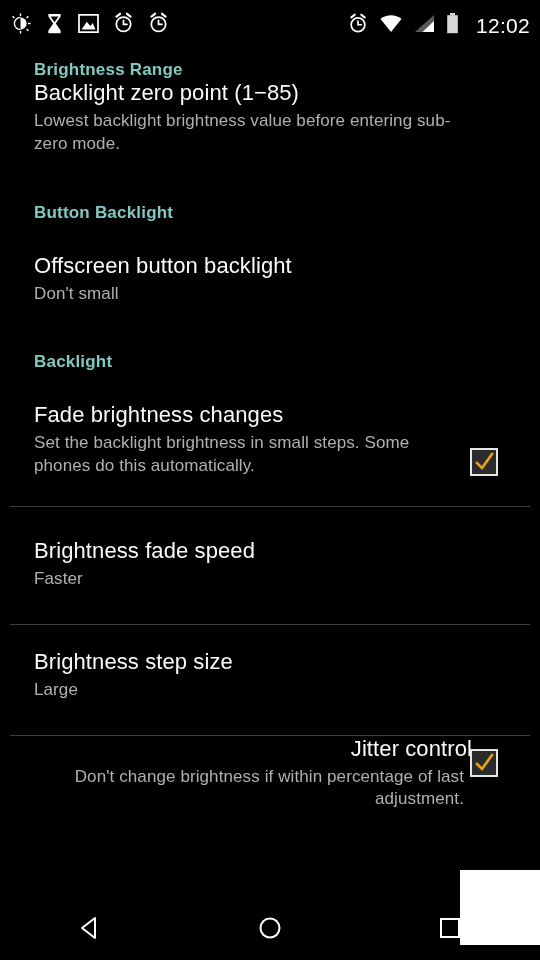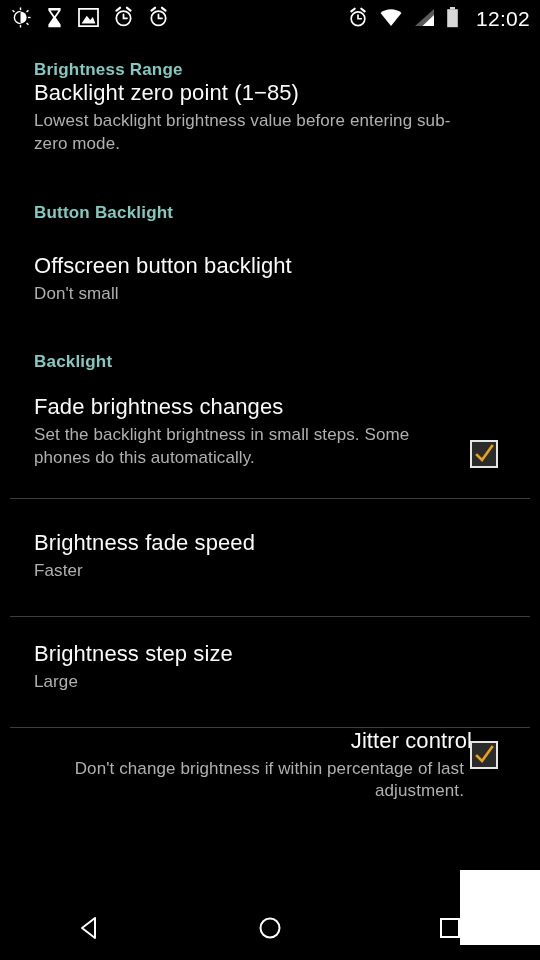--- a/index.html
+++ b/index.html
@@ -7,21 +7,21 @@
     width:540px; height:960px;
     background:#262626;
     font-family:"Liberation Sans", sans-serif;
     overflow:hidden;
   }
   #screen { position:relative; width:540px; height:960px; background:#262626; overflow:hidden; }
 
   
   #status-bar {
     position:absolute; top:0; left:0; width:540px; height:38px;
-    background:#000; display:flex; align-items:center;
+    background:#000; display:flex; align-items:flex-end;
     padding:0 10px;
   }
   .sb-left { display:flex; align-items:center; gap:14px; flex:1; }
   .sb-right { display:flex; align-items:center; gap:11px; }
   .sb-icon { display:block; }
   .sb-clock {
     color:#ffffff; font-size:21px; font-weight:normal;
     letter-spacing:0.3px; margin-left:6px;
   }
 
@@ -163,21 +163,21 @@
     <div class="cat-header">Button Backlight</div>
 
     <div class="pref" style="margin-top:30px;">
       <div class="pref-title">Offscreen button backlight</div>
       <div class="pref-summary">Don't small</div>
     </div>
 
     <div style="height:46px"></div>
     <div class="cat-header">Backlight</div>
 
-    <div class="pref" style="margin-top:22px; padding-right:100px;">
+    <div class="pref" style="margin-top:30px; padding-right:100px;">
       <div class="pref-title">Fade brightness changes</div>
       <div class="pref-summary">Set the backlight brightness in small steps. Some phones do this automatically.</div>
       <div class="checkbox" style="top:46px; right:42px;">
         <svg width="20" height="20" viewBox="0 0 20 20">
           <path d="M3 11 L8 16 L18 2" fill="none" stroke="#e8a317" stroke-width="2.6" stroke-linecap="square"></path>
         </svg>
       </div>
     </div>
 
     <div class="divider" style="margin-top:29px;"></div>

